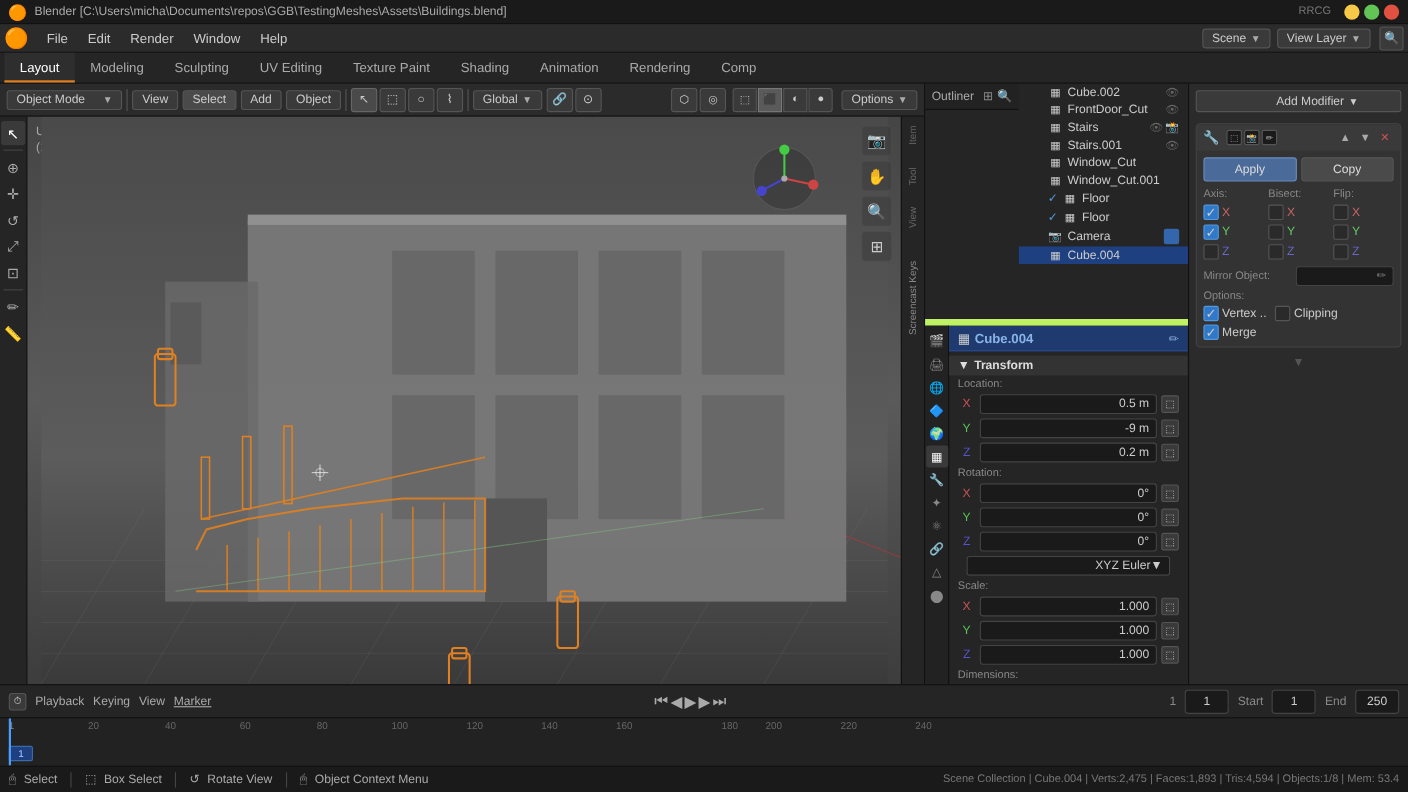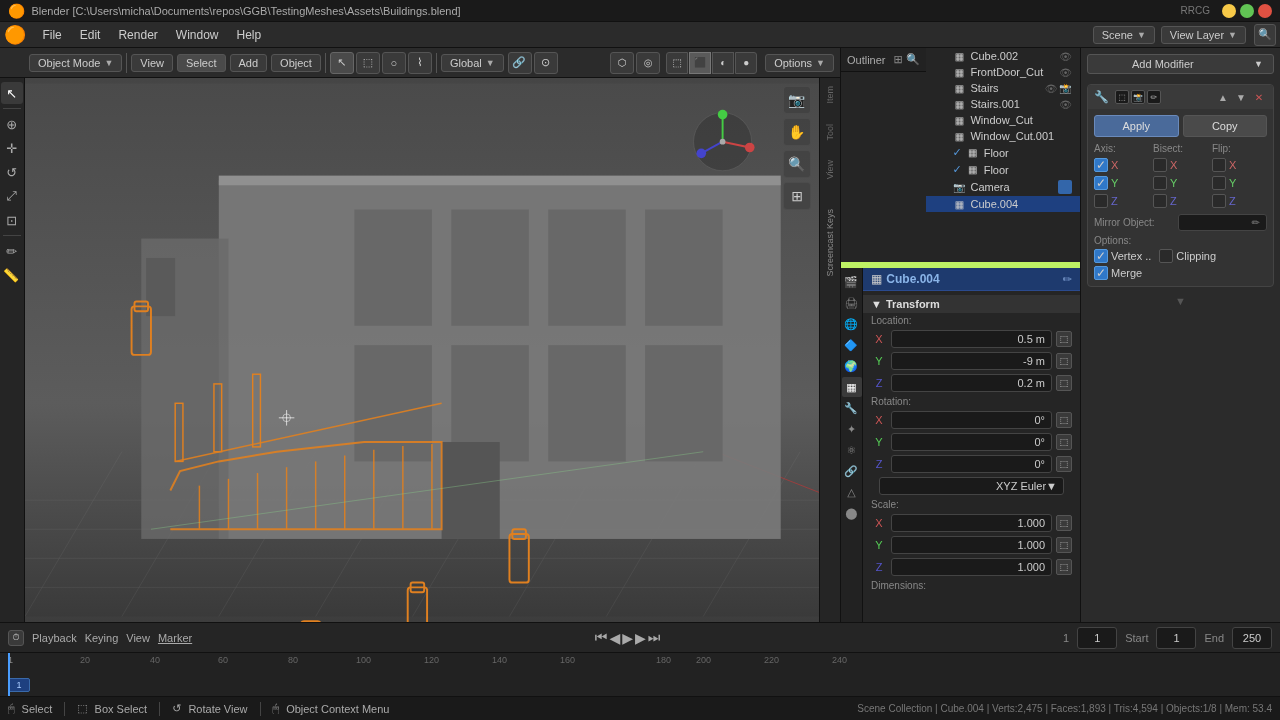--- a/index.html
+++ b/index.html
@@ -169,28 +169,40 @@
       <span style="font-size:11px;color:#ccc;">View Layer</span>
       <span style="font-size:9px;color:#aaa;">▼</span>
     </div>
     <div style="display:flex;align-items:center;gap:2px;margin-left:6px;">
       <div style="width:22px;height:22px;background:#3a3a3a;border:1px solid #555;border-radius:3px;display:flex;align-items:center;justify-content:center;cursor:pointer;">
         <span style="font-size:11px;color:#aaa;">🔍</span>
       </div>
     </div>
   </div>
 
+  <div id="workspace-tabs">
+    <div class="ws-tab active">Layout</div>
+    <div class="ws-tab">Modeling</div>
+    <div class="ws-tab">Sculpting</div>
+    <div class="ws-tab">UV Editing</div>
+    <div class="ws-tab">Texture Paint</div>
+    <div class="ws-tab">Shading</div>
+    <div class="ws-tab">Animation</div>
+    <div class="ws-tab">Rendering</div>
+    <div class="ws-tab">Comp</div>
+    <div style="flex:1;"></div>
+  </div>
 
   <div id="middle-area" style="flex:1;display:flex;overflow:hidden;">
 
     <div id="viewport-with-toolbar" style="flex:1;display:flex;flex-direction:column;overflow:hidden;">
 
       <div style="height:30px;background:#2b2b2b;display:flex;align-items:center;padding:0 6px;gap:4px;border-bottom:1px solid #111;">
 
-        <div style="display:flex;align-items:center;background:#3a3a3a;border:1px solid #555;border-radius:3px;padding:2px 8px;gap:4px;cursor:pointer;margin-left:23px;">
+        <div style="display:flex;align-items:center;background:#3a3a3a;border:1px solid #555;border-radius:3px;padding:2px 8px;gap:16px;cursor:pointer;">
           <span style="font-size:11px;color:#ccc;">Object Mode</span>
           <span style="font-size:9px;color:#aaa;">▼</span>
         </div>
         <div style="width:1px;height:20px;background:#555;"></div>
 
         <span class="vp-btn">View</span>
 
         <span class="vp-btn" style="background:#4a4a4a;">Select</span>
 
         <span class="vp-btn">Add</span>
@@ -586,21 +598,21 @@
 
           </div>
 
         </div>
       </div>
     </div>
 
     <div id="modifier-panel" style="overflow-y:auto;">
 
       <div style="padding:6px;">
-        <div class="mod-add-btn" style="width:100%;justify-content:space-between;padding-left:44px;">
+        <div class="mod-add-btn" style="width:100%;justify-content:center;padding-left:44px;">
           <span>Add Modifier</span>
           <span style="font-size:9px;">▼</span>
         </div>
       </div>
 
       <div class="mod-card">
         <div class="mod-card-header">
 
           <span style="font-size:12px;">🔧</span>
 

